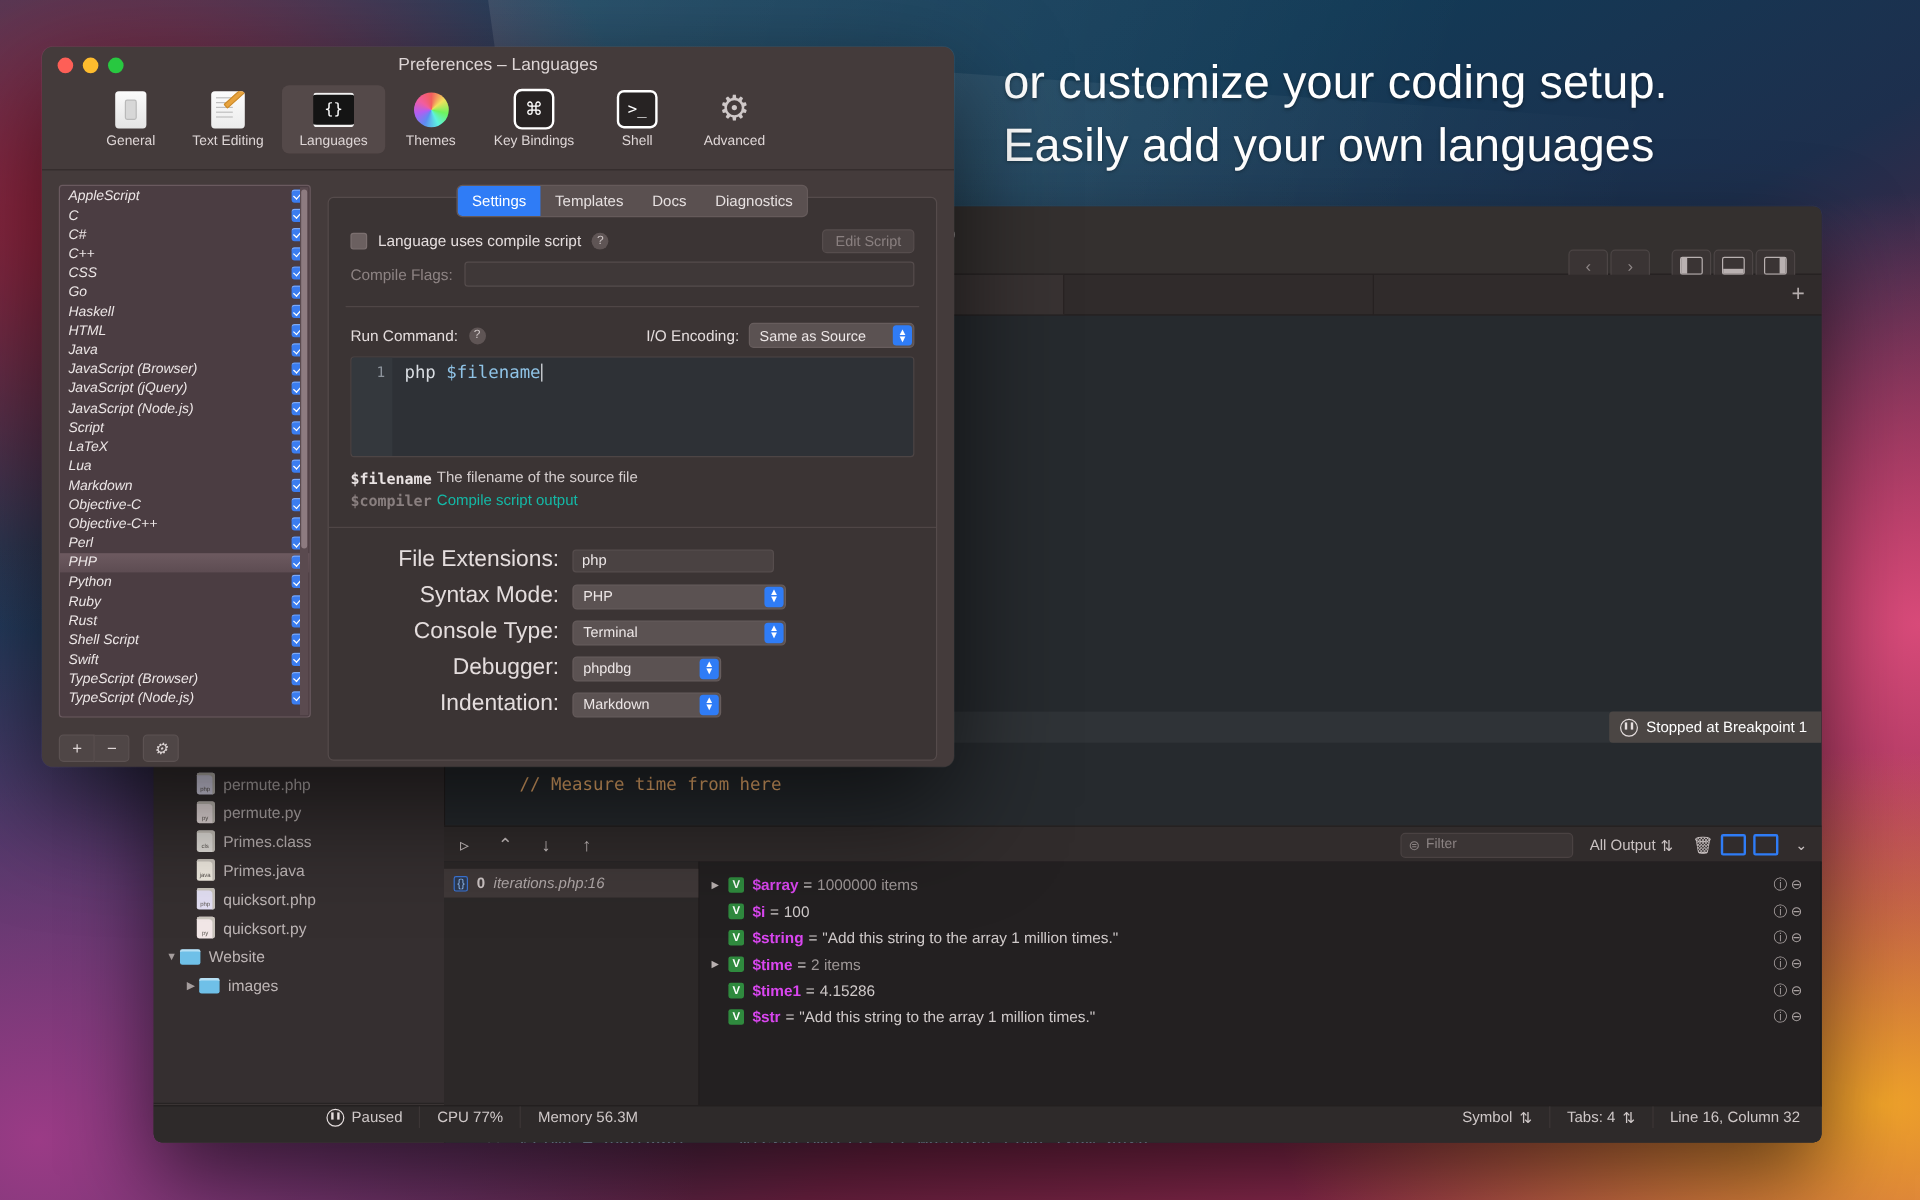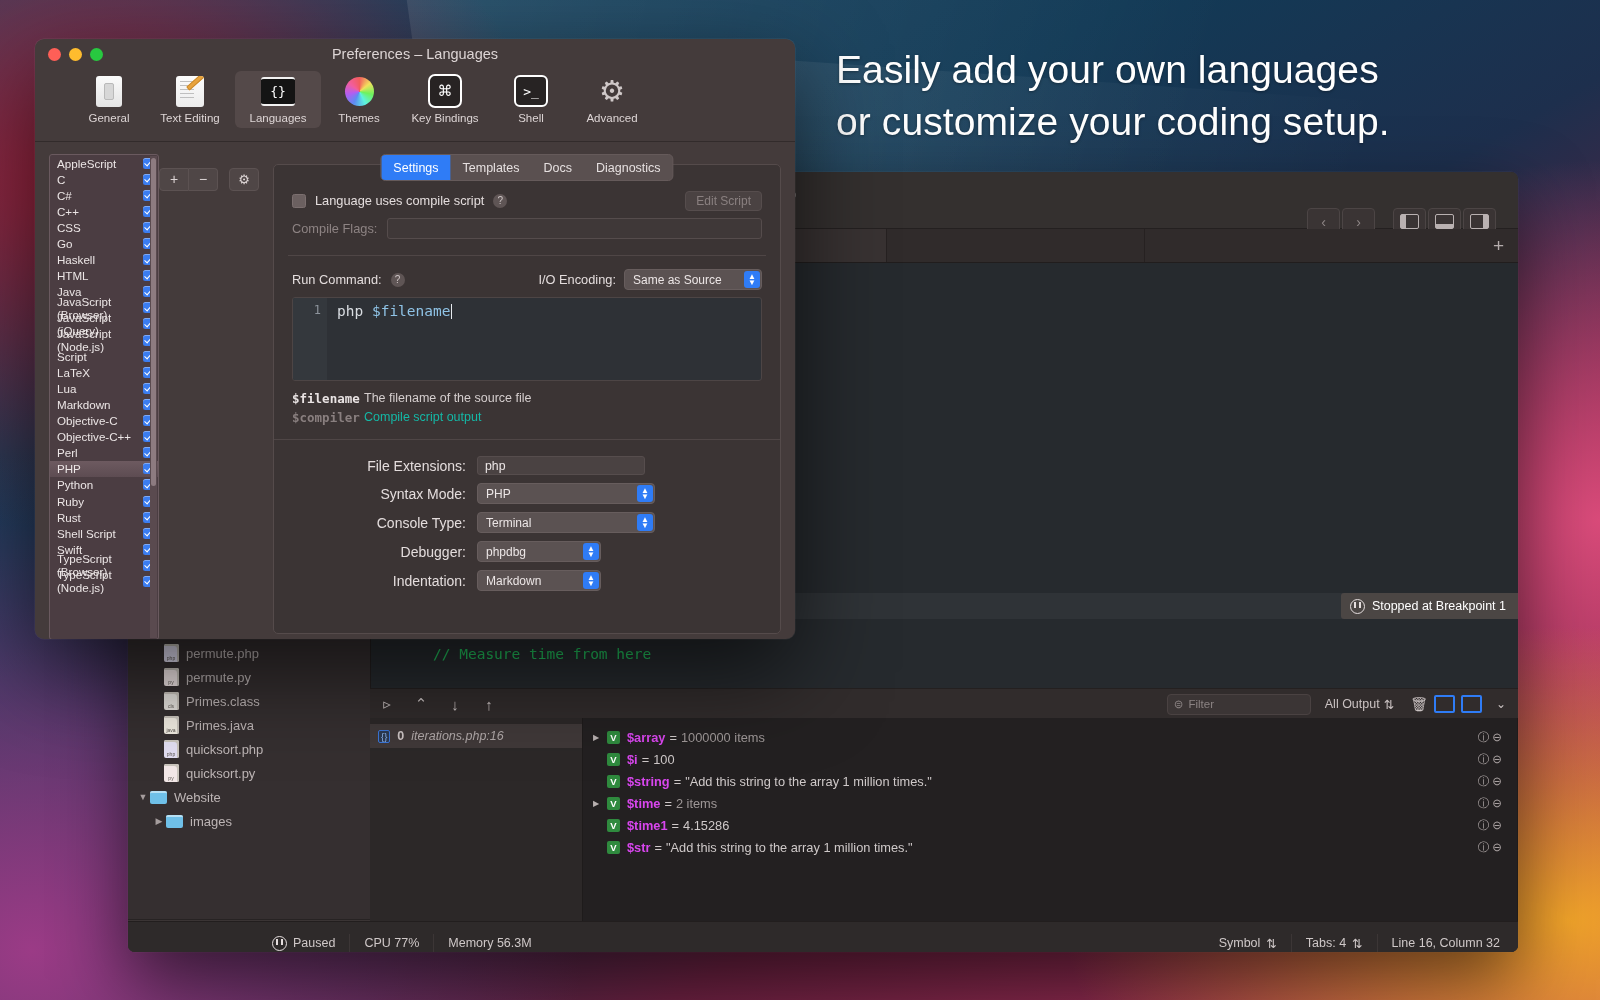--- a/index.html
+++ b/index.html
@@ -79,21 +79,21 @@
   .sf-ic{color:#b9b1b1;font-size:15px;}
   #sidebar-filter{flex:1;height:19px;background:#413a3a;border:1px solid #4b4343;border-radius:4px;
     display:flex;align-items:center;gap:5px;padding:0 6px;color:#8b8383;font-size:11.5px;}
 
   #editor-area{flex:1;background:#262a2e;position:relative;overflow:hidden;}
   #code{position:absolute;left:0;top:0;right:0;padding-top:4px;
     font-family:"DejaVu Sans Mono",monospace;font-size:14.5px;line-height:25px;white-space:pre;}
   .cl{display:flex;}
   .ln{width:46px;text-align:right;padding-right:16px;color:#5c6066;flex:none;font-size:12.5px;}
   .ct{color:#c8ccd2;}
-  .c-com{color:#22c55e;}
+  .c-com{color:#fdba74;}
   .c-str{color:#b3d6a4;}
   .c-var{color:#9fc3df;}
   #breakpoint-badge{position:absolute;right:0;top:330px;height:26px;background:#4b4644;
     display:flex;align-items:center;gap:7px;padding:0 12px 0 9px;color:#ffffff;font-size:12.5px;
     border-radius:3px 0 0 3px;}
   #bp-row-hl{position:absolute;left:0;right:0;top:330px;height:26px;background:rgba(255,255,255,.045);}
 
   
   #debug-bar{position:absolute;left:242px;right:0;top:516px;height:30px;background:#312c2c;
     border-top:1px solid #242020;border-bottom:1px solid #242020;display:flex;align-items:center;}
@@ -121,21 +121,21 @@
   .vname{font-weight:bold;color:#d946ef;}
   .veq{color:#cfc9c9;margin:0 4px;}
   .vval{color:#cfc9c9;}
   .vval.dim{color:#9e9797;}
   .vicons{margin-left:auto;margin-right:12px;color:#a9a1a1;font-size:11.5px;letter-spacing:3px;}
   #console-pane{width:540px;background:#232021;padding:8px 0 0 10px;}
   #console-prompt{color:#3fbf7f;font-family:"DejaVu Sans Mono",monospace;font-size:14px;font-weight:bold;}
 
   
   #ide-status{position:absolute;left:0;right:0;bottom:0;height:30px;background:#2e2a2a;
-    border-top:1px solid #221e1e;display:flex;align-items:flex-end;}
+    border-top:1px solid #221e1e;display:flex;align-items:flex-start;}
   .st-cell{font-size:12.5px;color:#cfc8c8;padding:0 14px;border-right:1px solid #3c3636;
     height:18px;display:flex;align-items:center;gap:6px;}
   .st-cell.nb{border-right:none;}
   #ide-status .right{margin-left:auto;display:flex;align-items:center;}
   .pause-ic{width:13px;height:13px;border-radius:50%;border:1.5px solid #e5dede;position:relative;}
   .pause-ic:before,.pause-ic:after{content:"";position:absolute;top:2.5px;width:2px;height:6px;background:#e5dede;}
   .pause-ic:before{left:3px;}.pause-ic:after{right:3px;}
 
   
   #prefs{position:absolute;left:35px;top:39px;width:760px;height:600px;
@@ -171,21 +171,21 @@
   .ic-key{width:30px;height:30px;border:2.5px solid #fff;border-radius:7px;color:#fff;font-size:15px;
     display:flex;align-items:center;justify-content:center;background:#272323;}
   .ic-shell{width:30px;height:28px;border:2.5px solid #fff;border-radius:6px;color:#fff;font-size:13px;
     display:flex;align-items:center;justify-content:center;background:#272323;
     font-family:"DejaVu Sans Mono",monospace;}
   .ic-adv{font-size:29px;color:#cfc8c8;line-height:29px;}
 
   #prefs-body{display:flex;height:calc(100% - 32px - 70px);padding:12px 14px 0 14px;gap:14px;
     box-sizing:border-box;}
   
-  #lang-col{width:210px;display:flex;flex-direction:row;}
+  #lang-col{width:210px;display:flex;flex-direction:column;font-style:italic;}
   #lang-list{flex:1;background:#4b3d42;border:1px solid #6a5a5f;border-radius:3px;overflow:hidden;
     position:relative;}
   .lang-row{height:16.1px;display:flex;align-items:center;padding:0 4px 0 7px;
     font-size:11.6px;color:#ece6e6;}
   .lang-row.sel{background:linear-gradient(#6d5a60,#5d4c52);}
   .lang-name{flex:1;}
   .chk{width:11px;height:11px;border-radius:2.5px;background:#3b7df0;position:relative;flex:none;
     box-shadow:inset 0 1px 0 rgba(255,255,255,.35);}
   .chk:after{content:"";position:absolute;left:3px;top:1.5px;width:3px;height:6px;
     border:solid #fff;border-width:0 1.6px 1.6px 0;transform:rotate(42deg);}
@@ -231,36 +231,36 @@
   #cmd-text .var{color:#8fc3e6;}
   #cmd-caret{display:inline-block;width:1px;height:15px;background:#e6eaef;vertical-align:-3px;}
   .tokrow{display:flex;padding:0 18px;margin-top:10px;font-size:12.5px;}
   .tokrow .tk{width:72px;font-family:"DejaVu Sans Mono",monospace;font-weight:bold;color:#e9e3e3;}
   .tokrow .ds{color:#d5cece;}
   .tokrow.dim .tk{color:#897f7f;font-weight:bold;}
   .tokrow.dim .ds{color:#14b8a6;}
   #divider2{height:1px;background:#4f4646;margin:14px 0 0 0;}
   #fields{padding:16px 0 0 0;}
   .frow{display:flex;align-items:center;margin-bottom:8px;}
-  .flabel{width:192px;text-align:right;padding-right:11px;font-size:14px;color:#e4dddd;}
+  .flabel{width:192px;text-align:right;padding-right:11px;font-size:19px;color:#e4dddd;}
   .ftext{width:168px;height:19px;background:#4a4242;border:1px solid #564d4d;border-radius:3px;
     font-size:12.3px;color:#ece6e6;display:flex;align-items:center;padding-left:7px;box-sizing:border-box;}
   .fpop{width:168px;}
   .fpop.narrow{width:114px;}
 </style>
 </head>
 <body>
 
 <div id="wallpaper"></div>
 <div id="wall-sheen"></div>
 <div id="wall-sheen2"></div>
 
 <div id="headline">
+  <div>or customize your coding setup.</div>
   <div>Easily add your own languages</div>
-  <div>or customize your coding setup.</div>
 </div>
 
 <div id="ide">
 
   <div id="ide-titlebar">
     <div id="ide-title">iterations.php</div>
     <div id="ide-toolbar-right">
       <div class="tb-group">
         <div class="tb-row">
           <div class="tb-btn">‹</div>

